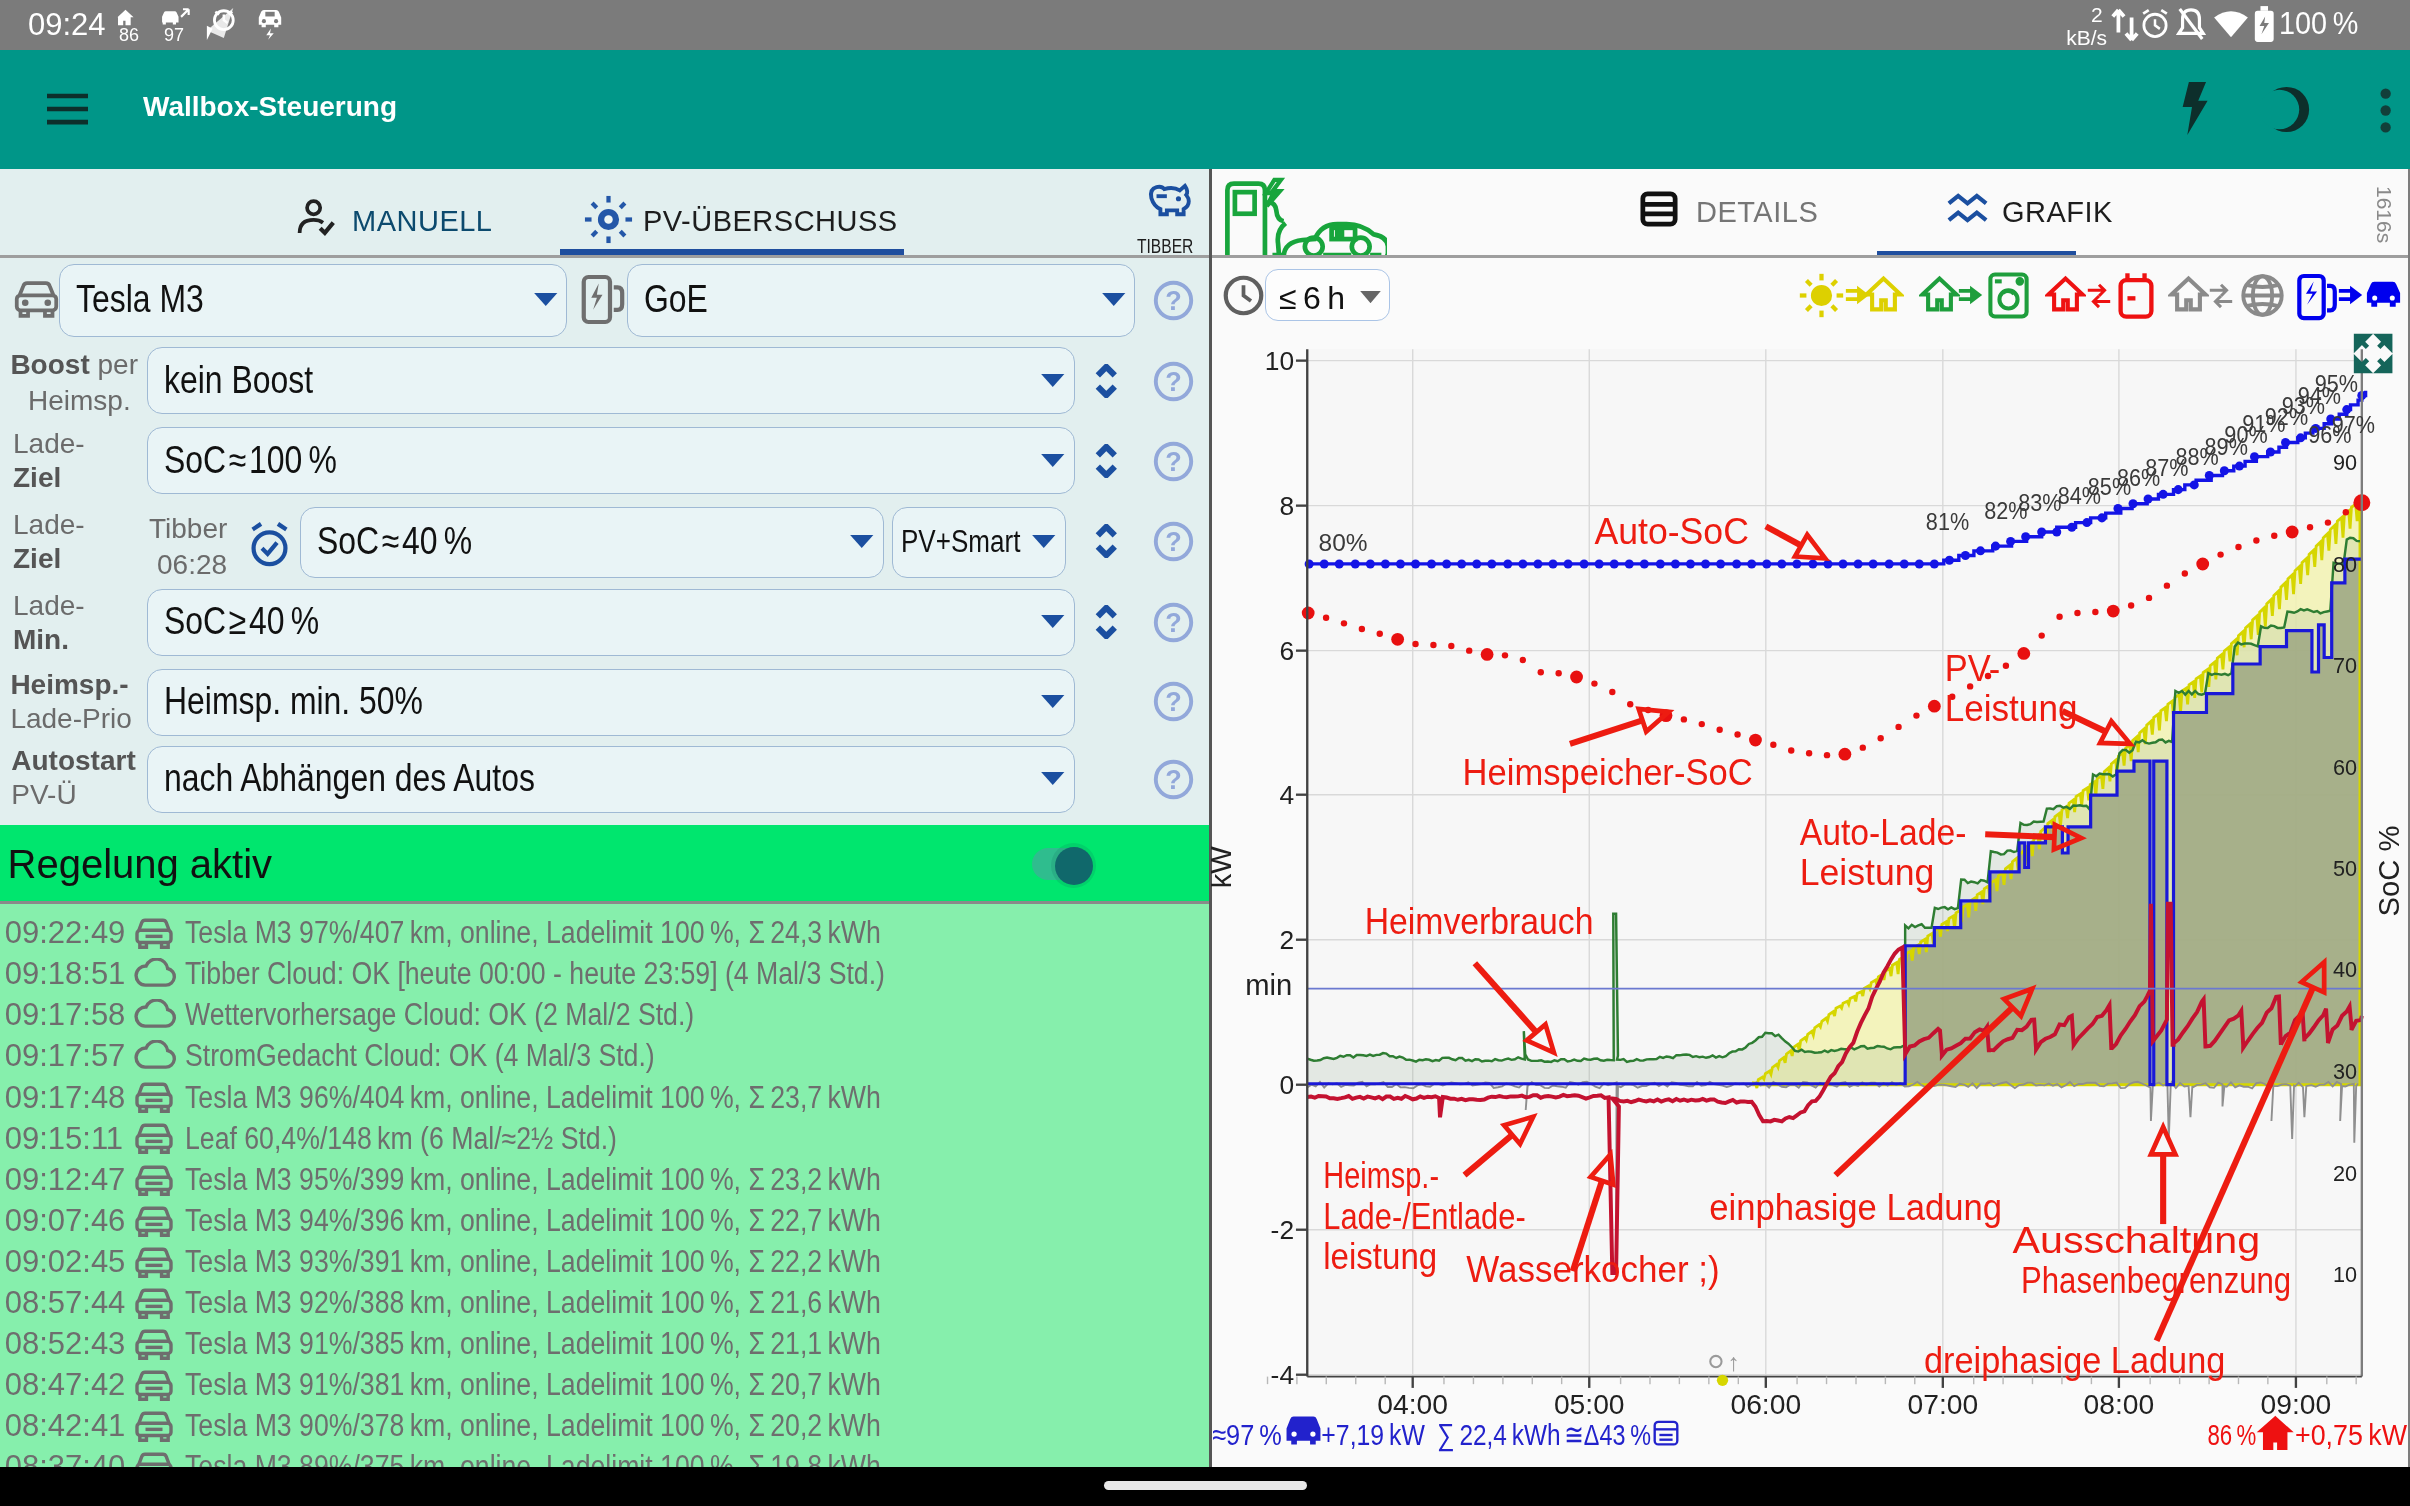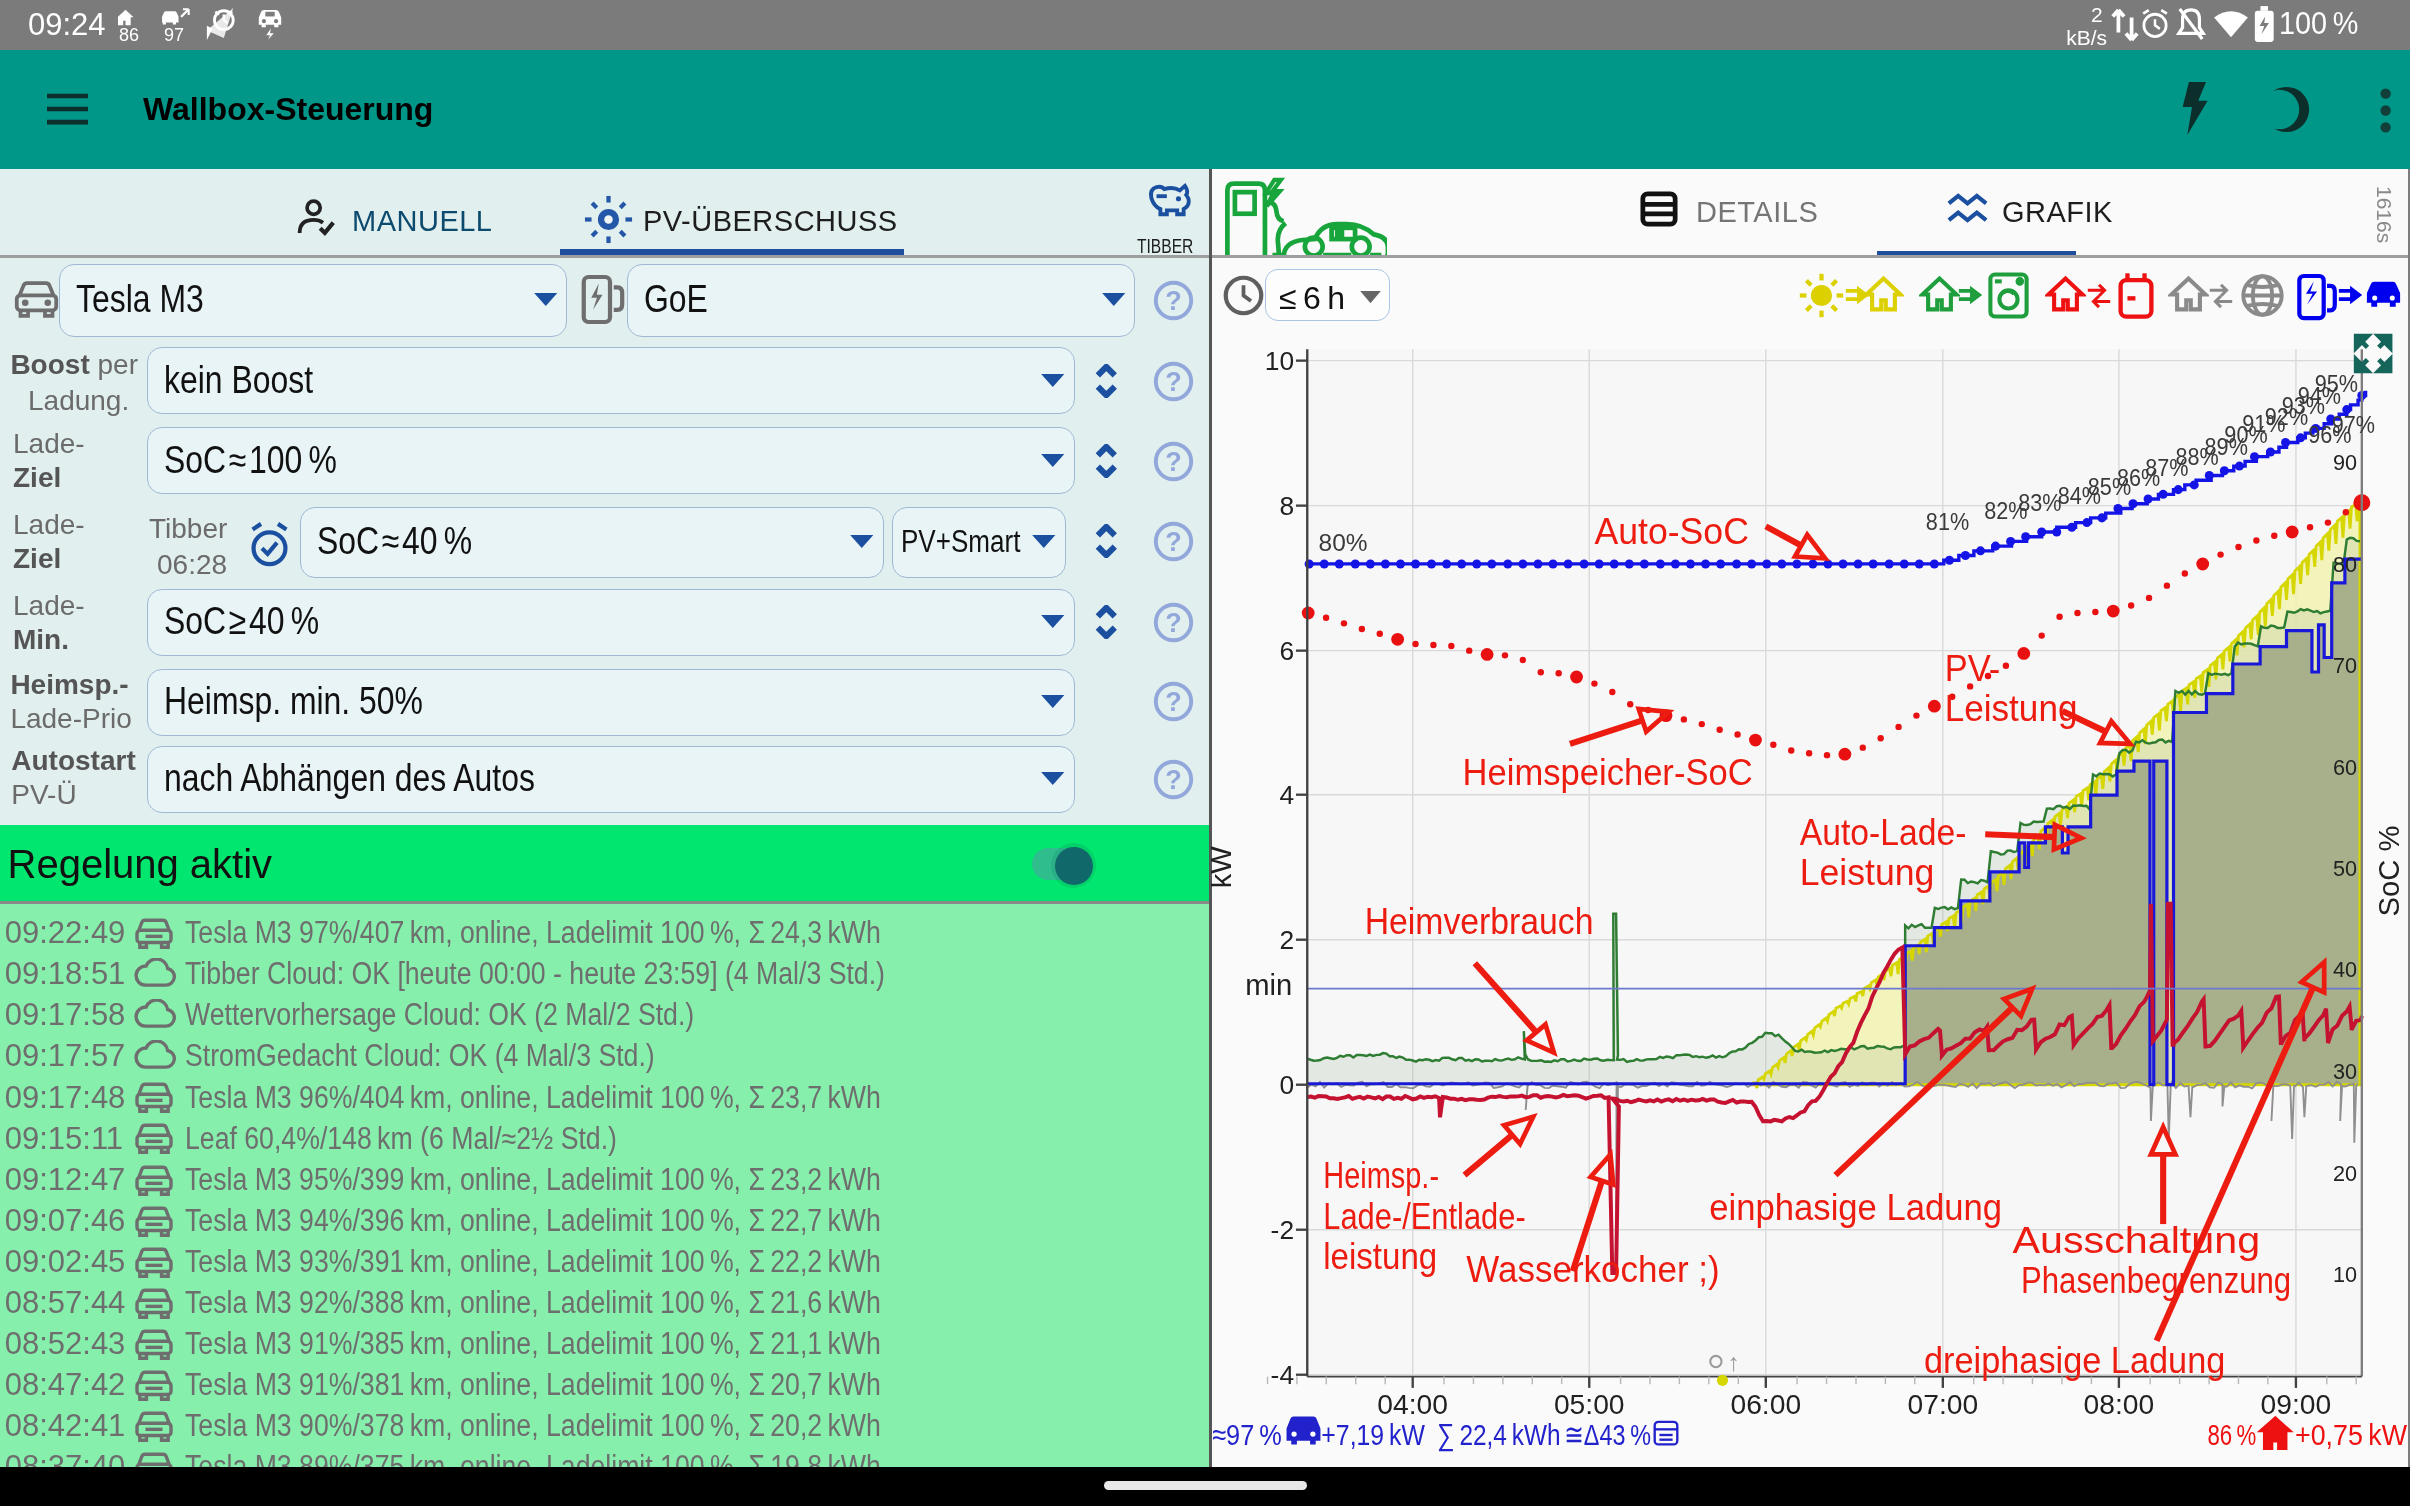--- a/index.html
+++ b/index.html
@@ -60,21 +60,21 @@
 <div class="abs" style="left:2279px;top:5.6px;font-size:31px;transform:scaleX(0.93);transform-origin:0 50%;">100 %</div>
 </div>
 <div class="abs" style="left:0;top:50px;width:2411px;height:120px;background:#009688;">
 <div class="abs" style="left:47px;top:42px;"><svg width="41" height="34" viewBox="0 0 44 36">
         <g stroke="#0d2f2b" stroke-width="5">
           <line x1="0" y1="4" x2="44" y2="4"></line>
           <line x1="0" y1="18" x2="44" y2="18"></line>
           <line x1="0" y1="32" x2="44" y2="32"></line>
         </g>
       </svg></div>
-<div class="abs" style="left:143px;top:41px;font-size:32px;font-weight:bold;color:#000000;">Wallbox-Steuerung</div>
+<div class="abs" style="left:143px;top:41px;font-size:28px;font-weight:bold;color:#ffffff;">Wallbox-Steuerung</div>
 <div class="abs" style="left:2173px;top:32px;"><svg width="38" height="53" viewBox="0 0 24 34">
         <path d="M10 0 H21 L16 12 H22 L9 34 L12 16 H6 Z" fill="#0d2f2b"></path>
       </svg></div>
 <div class="abs" style="left:2262px;top:34px;"><svg width="49" height="51" viewBox="0 0 52 54">
         <circle cx="26" cy="27" r="24" fill="#0d2f2b"></circle>
         <circle cx="18.5" cy="27" r="21" fill="#009688"></circle>
       </svg></div>
 <div class="abs" style="left:2380px;top:38px;"><svg width="11.3" height="45" viewBox="0 0 12 48">
         <g fill="#123f3a">
           <circle cx="6" cy="6" r="5.5"></circle>
@@ -142,21 +142,21 @@
 <div class="abs" style="left:627px;top:264px;width:508px;height:73px;background:#e9f4f6;border:1.9px solid #9fb9d4;border-radius:15px;"></div>
 <div class="abs" style="left:644px;top:278px;font-size:38px;color:#111;transform:scaleX(0.84);transform-origin:0 50%;white-space:nowrap;">GoE</div>
 <svg class="abs" style="left:1102px;top:293px;" width="23.5" height="13" viewBox="0 0 25 14">
     <path d="M0 0 h25 l-12.5 14 z" fill="#1b4fa0"></path>
   </svg>
 <svg class="abs" style="left:1153px;top:280px;" width="41" height="41" viewBox="0 0 44 44">
     <circle cx="22" cy="22" r="19" fill="none" stroke="#92a8da" stroke-width="4.2"></circle>
     <text x="22" y="32" font-size="29" font-weight="bold" fill="#92a8da" text-anchor="middle" font-family="Liberation Sans, sans-serif">?</text>
   </svg>
 <div class="abs" style="left:10.4px;top:349px;font-size:28px;color:#555;"><b>Boost</b> <span style="color:#6b6b6b;font-weight:normal;">per</span></div>
-<div class="abs" style="left:28px;top:385px;font-size:28px;color:#6b6b6b;">Ladung.</div>
+<div class="abs" style="left:28px;top:385px;font-size:28px;color:#6b6b6b;">Heimsp.</div>
 <div class="abs" style="left:147px;top:347px;width:928px;height:67px;background:#e9f4f6;border:1.9px solid #9fb9d4;border-radius:15px;"></div>
 <div class="abs" style="left:164px;top:359px;font-size:38px;color:#111;transform:scaleX(0.84);transform-origin:0 50%;white-space:nowrap;">kein Boost</div>
 <svg class="abs" style="left:1041px;top:374px;" width="23.5" height="13" viewBox="0 0 25 14">
     <path d="M0 0 h25 l-12.5 14 z" fill="#1b4fa0"></path>
   </svg>
 <svg class="abs" style="left:1095px;top:364px;" width="22.6" height="34" viewBox="0 0 24 36">
     <path d="M3 12 L12 3 L21 12" fill="none" stroke="#1b4fa0" stroke-width="6.5"></path>
     <path d="M3 24 L12 33 L21 24" fill="none" stroke="#1b4fa0" stroke-width="6.5"></path>
   </svg>
 <svg class="abs" style="left:1153px;top:361px;" width="41" height="41" viewBox="0 0 44 44">

